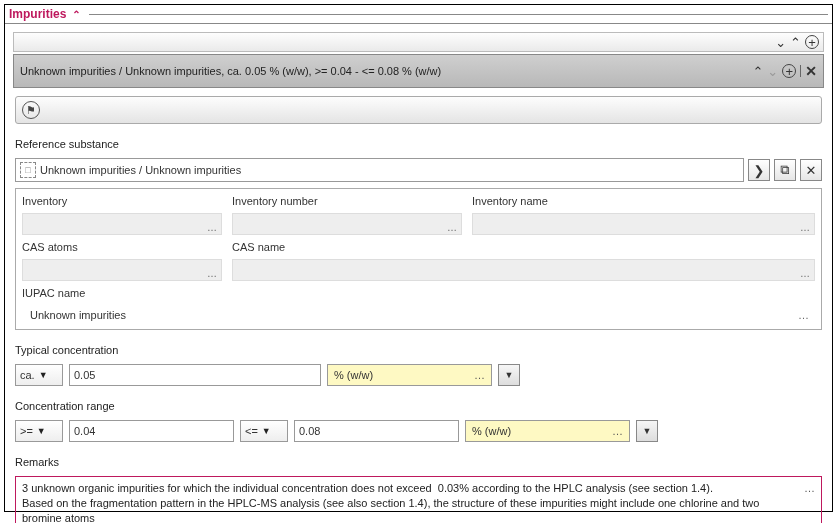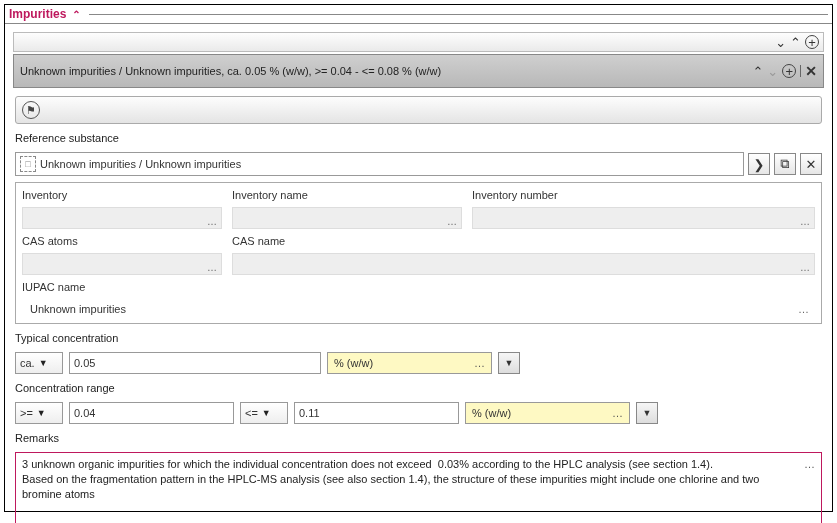--- a/index.html
+++ b/index.html
@@ -92,21 +92,21 @@
     border:1px solid #aaa;
     border-radius:3px;
     display:flex; align-items:center;
     padding: 0 6px;
   }
   .flag-icon {
     width:18px; height:18px; border:1.5px solid #555; border-radius:50%;
     display:flex; align-items:center; justify-content:center;
     font-size:11px; color:#444;
   }
-  .field-label { color:#222; margin: 2px 0 2px 0; }
+  .field-label { color:#222; margin: 8px 0 2px 0; }
   .ref-row { display:flex; gap:4px; align-items:center; }
   .ref-box {
     flex:1; display:flex; align-items:center;
     border:1px solid #999; height:24px; background:#fff;
     padding:0 4px; gap:4px;
   }
   .ref-box .linkicon {
     width:16px; height:16px; border:1px dashed #888; font-size:9px;
     display:flex; align-items:center; justify-content:center; color:#888;
   }
@@ -201,22 +201,22 @@
         <span class="linkicon">□</span>
         <span>Unknown impurities / Unknown impurities</span>
       </div>
       <div class="btn22">❯</div>
       <div class="btn22">⧉</div>
       <div class="btn22">✕</div>
     </div>
 
     <div class="info-box">
       <div class="lbl">Inventory</div>
+      <div class="lbl">Inventory number</div>
       <div class="lbl">Inventory name</div>
-      <div class="lbl">Inventory number</div>
 
       <div class="ro-field">
           <span class="dots">…</span>
         </div>
       <div class="ro-field">
           <span class="dots">…</span>
         </div>
       <div class="ro-field">
           <span class="dots">…</span>
         </div>
@@ -262,21 +262,21 @@
         <span class="arr">▼</span>
       </div>
       <div class="num-input" style="width:165px">
         <span>0.04</span>
       </div>
       <div class="select" style="width:48px">
         <span>&lt;=</span>
         <span class="arr">▼</span>
       </div>
       <div class="num-input" style="width:165px">
-        <span>0.11</span>
+        <span>0.08</span>
       </div>
       <div class="unit-box" style="width:165px">
         <span>% (w/w)</span>
         <span class="dots">…</span>
       </div>
       <div class="dd-btn">▼</div>
     </div>
 
     <div class="field-label">Remarks</div>
     <div class="remarks-box">

